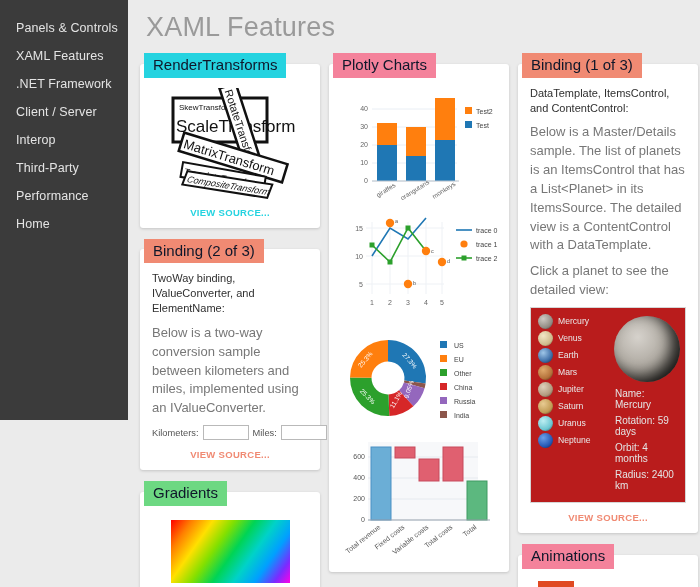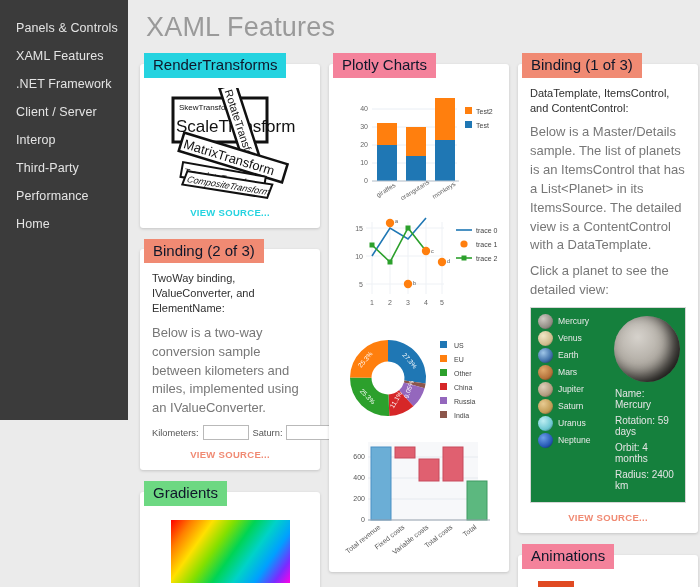--- a/index.html
+++ b/index.html
@@ -89,21 +89,21 @@
   .anim-stage { height:62px; position:relative; }
   .anim-btn {
     position:absolute; left:8px; top:4px; width:36px; height:46px;
     background:#E04A22; color:#fff; font-size:8.5px; cursor:pointer;
     display:flex; align-items:center; justify-content:center;
     border:none; font-family:"Liberation Sans",sans-serif;
   }
 
   
   .planet-panel {
-    background:#15803d; border:1px solid #d6d6d6; height:196px;
+    background:#b91c1c; border:1px solid #d6d6d6; height:196px;
     display:flex; padding:6px 4px; margin-top:4px;
   }
   .planet-list { width:74px; display:flex; flex-direction:column; gap:2px; }
   .planet-row { display:flex; align-items:center; gap:5px; cursor:pointer; padding-left:3px;}
   .planet-dot { width:15px; height:15px; border-radius:50%; flex:none; }
   .planet-name { color:#e8e8e8; font-size:8.6px; }
   .planet-detail { flex:1; position:relative; padding-left:4px; }
   .planet-big {
     width:66px; height:66px; border-radius:50%; margin:2px auto 6px auto;
     background:radial-gradient(circle at 36% 32%, #d6d2cc 0%, #b3aea6 42%, #8f8a82 68%, #2a2825 100%);
@@ -169,21 +169,21 @@
         </section>
 
         <section class="card t-salmon">
           <div class="card-badge">Binding (2 of 3)</div>
           <div class="card-body">
             <div class="card-h">TwoWay binding, IValueConverter, and ElementName:</div>
             <div class="card-p">Below is a two-way conversion sample between kilometers and miles, implemented using an IValueConverter.</div>
             <div class="conv-row">
               <label>Kilometers:</label>
               <input type="text" value="" style="">
-              <label>Saturn:</label>
+              <label>Miles:</label>
               <input type="text" value="" style="">
             </div>
             <a class="view-source">VIEW SOURCE...</a>
           </div>
         </section>
 
         <section class="card t-green">
           <div class="card-badge">Gradients</div>
           <div class="card-body">
             <div class="gradient-box"></div>

